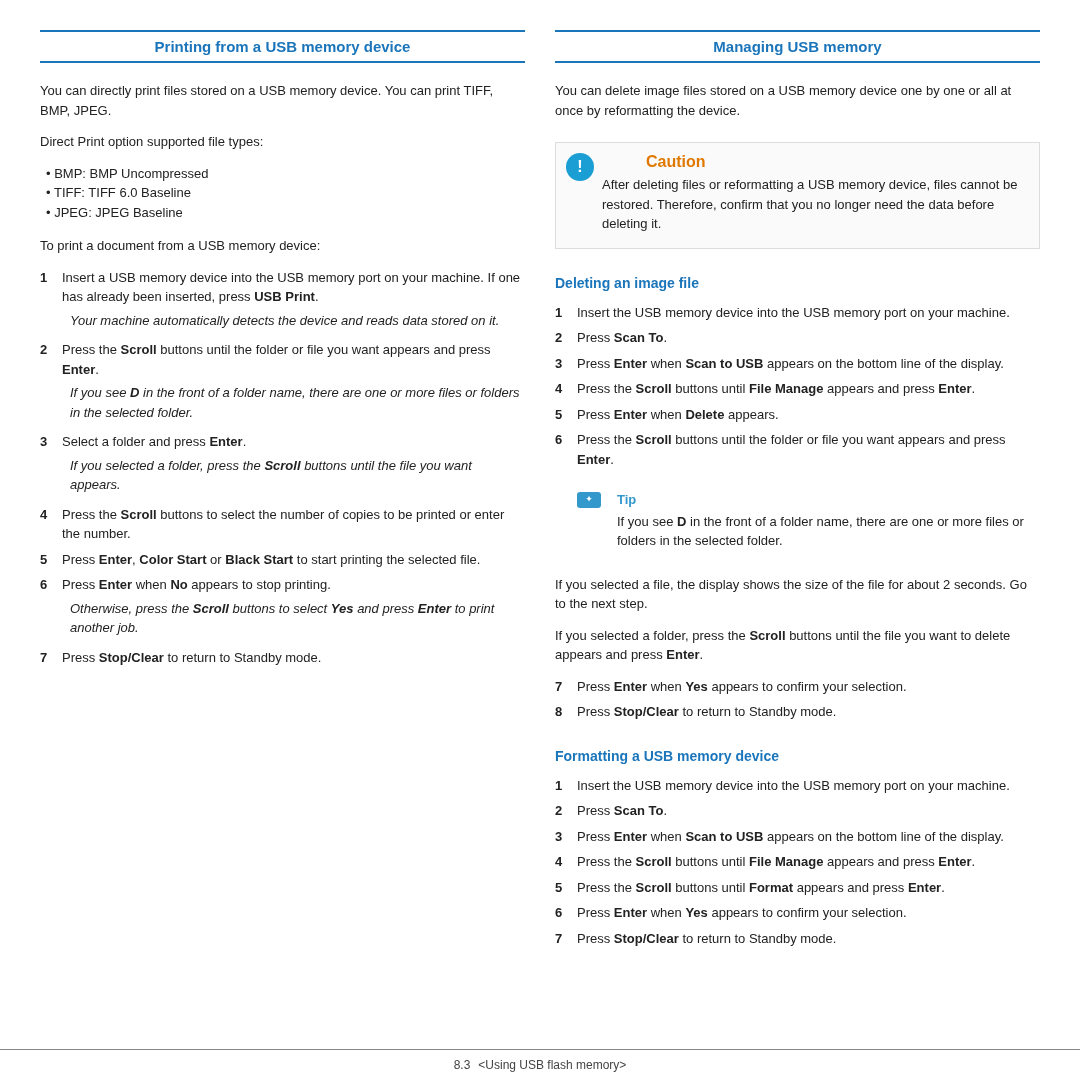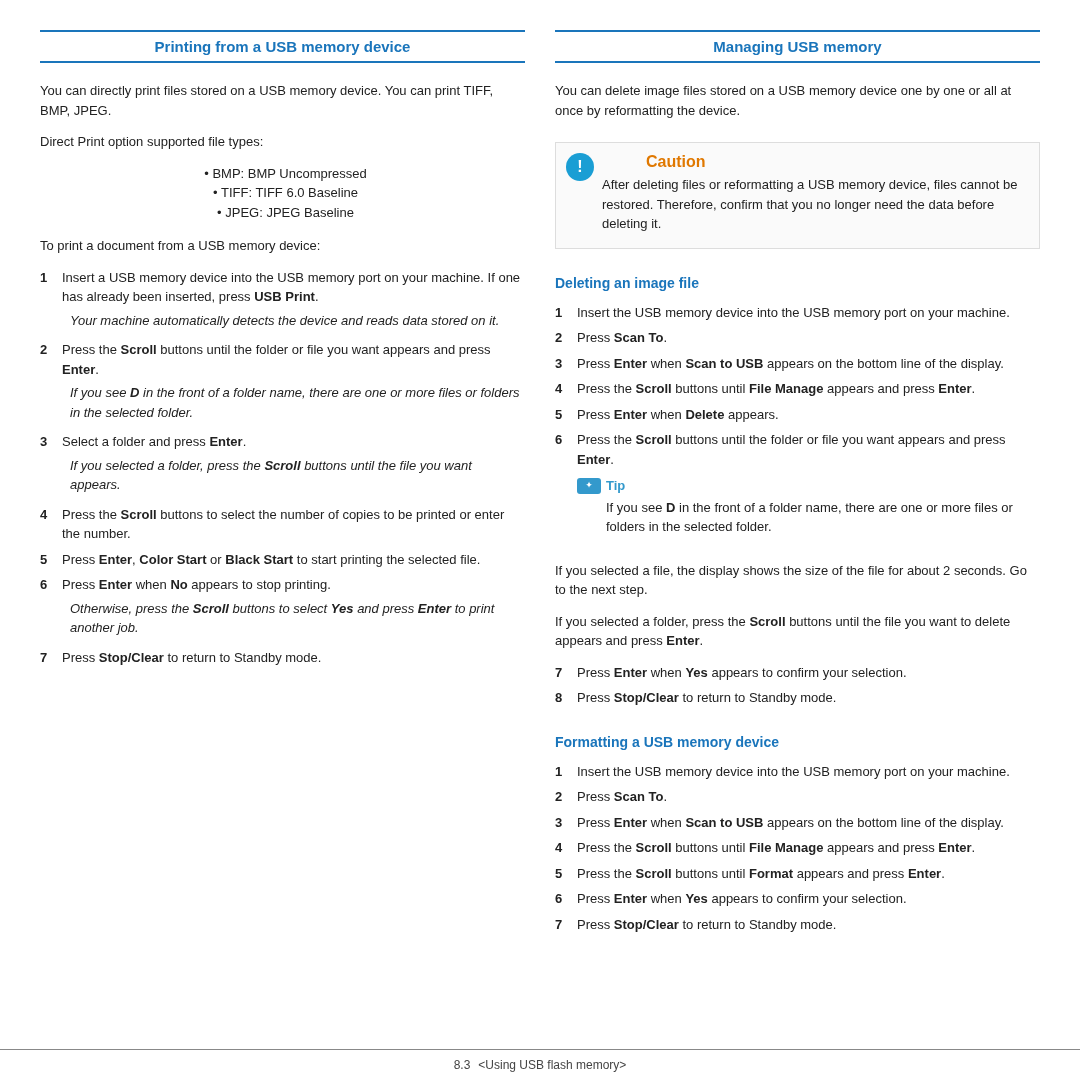--- a/index.html
+++ b/index.html
@@ -50,21 +50,20 @@
       margin-bottom: 4px;
     }
     p {
       line-height: 1.5;
       margin-bottom: 4px;
     }
     .bullet-list {
       list-style: none;
       margin-left: 6px;
       margin-bottom: 6px;
-      text-align: center;
     }
     .bullet-list li::before {
       content: "• ";
     }
     .bullet-list li {
       line-height: 1.5;
     }
     .numbered-list {
       list-style: none;
       margin-bottom: 4px;
@@ -128,22 +127,22 @@
     }
     .caution-title {
       color: #e07800;
       font-weight: bold;
       font-size: 16px;
       margin-bottom: 4px;
       margin-left: 44px;
     }
     .tip-box {
       display: flex;
-      gap: 5px;
-      margin-top: 7px;
+      gap: 16px;
+      margin-top: 21px;
       margin-bottom: 6px;
     }
     .tip-icon {
       display: flex;
       align-items: flex-start;
       padding-top: 2px;
     }
     .tip-key {
       width: 24px;
       height: 16px;

